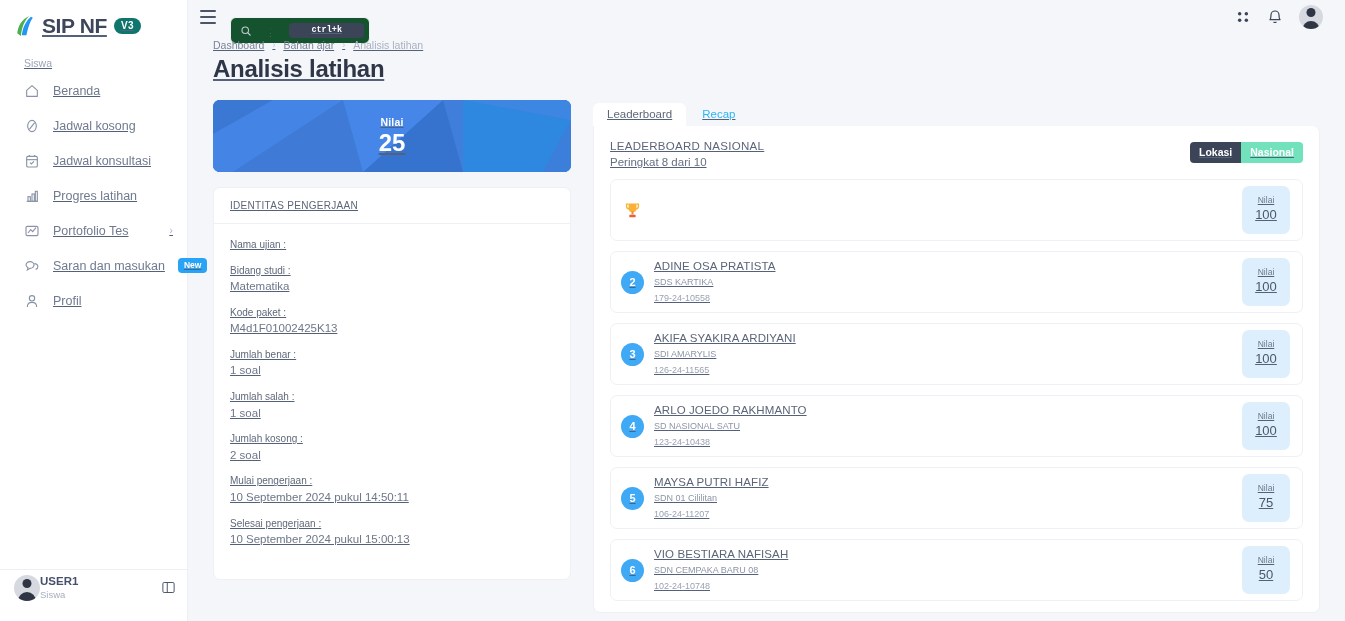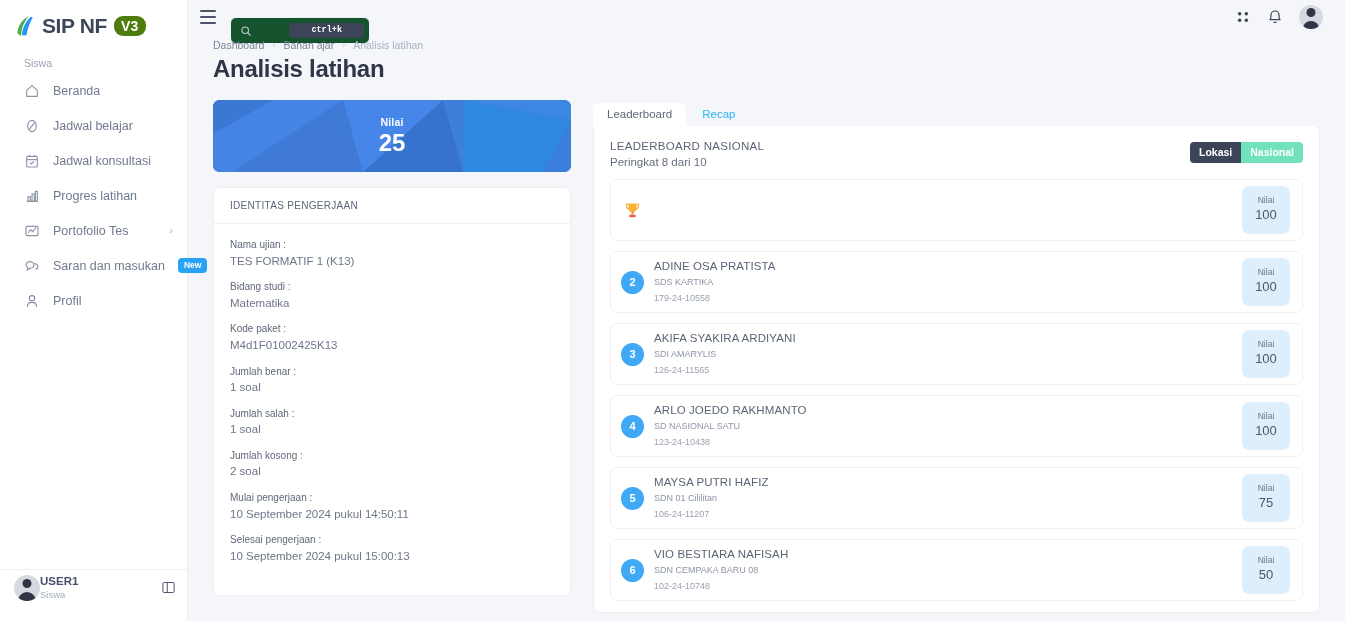--- a/index.html
+++ b/index.html
@@ -4,21 +4,21 @@
 <title>Analisis latihan</title>
 <style>
   * { box-sizing: border-box; margin: 0; padding: 0; }
   html, body {
     width: 1345px; height: 621px;
     font-family: "Liberation Sans", sans-serif;
     background: #f4f6fa;
     color: #53617a;
     overflow: hidden;
   }
-  .app { display: flex; width: 1345px; height: 621px; }
+  .app { display: flex; width: 1345px; height: 621px; text-decoration: underline; }
 
   
   .sidebar {
     width: 188px; height: 621px;
     background: #ffffff;
     border-right: 1px solid #eceff4;
     display: flex; flex-direction: column;
     position: relative;
     flex: 0 0 188px;
   }
@@ -26,22 +26,22 @@
     display: flex; align-items: center; gap: 7px;
     padding: 11px 0 0 16px;
     height: 40px;
   }
   .brand-leaf { width: 19px; height: 22px; display: block; }
   .brand-text {
     font-size: 21px; font-weight: bold; letter-spacing: -0.4px;
     color: #3d4759;
   }
   .brand-badge {
-    background: #4d7c0f; color: #fff;
-    font-size: 14px; font-weight: bold;
+    background: #0f766e; color: #fff;
+    font-size: 10px; font-weight: bold;
     border-radius: 9px; padding: 3px 7px 3px 7px;
     letter-spacing: 0.3px;
     line-height: 1;
   }
   .nav-group-label {
     font-size: 10.5px; color: #9aa3b5;
     padding: 17px 0 4px 24px;
   }
   .nav { padding: 0; }
   .nav-item {
@@ -254,21 +254,21 @@
           <path d="M4 11 L12 4 L20 11 V20 H4 Z" stroke-linejoin="round"></path>
         </svg>
         <span class="nav-label">Beranda</span>
       </div>
 
       <div class="nav-item">
         <svg class="nav-icon" viewBox="0 0 24 24" fill="none" stroke="currentColor" stroke-width="1.7">
           <ellipse cx="12" cy="12" rx="6.5" ry="8.5"></ellipse>
           <line x1="8" y1="17" x2="16" y2="7"></line>
         </svg>
-        <span class="nav-label">Jadwal belajar</span>
+        <span class="nav-label">Jadwal kosong</span>
       </div>
 
       <div class="nav-item">
         <svg class="nav-icon" viewBox="0 0 24 24" fill="none" stroke="currentColor" stroke-width="1.7">
           <rect x="4" y="5" width="16" height="16" rx="2"></rect>
           <line x1="4" y1="10" x2="20" y2="10"></line>
           <line x1="8" y1="3" x2="8" y2="6"></line>
           <line x1="16" y1="3" x2="16" y2="6"></line>
           <polyline points="9,14.5 11,16.5 15,12.5"></polyline>
         </svg>
@@ -386,21 +386,20 @@
           </svg>
           <div class="score-label">Nilai</div>
           <div class="score-value">25</div>
         </div>
 
         <div class="card">
           <div class="card-head">IDENTITAS PENGERJAAN</div>
           <div class="card-body">
             <div class="field">
               <div class="field-label">Nama ujian :</div>
-              <div class="field-value">TES FORMATIF 1 (K13)</div>
             </div>
             <div class="field">
               <div class="field-label">Bidang studi :</div>
               <div class="field-value">Matematika</div>
             </div>
             <div class="field">
               <div class="field-label">Kode paket :</div>
               <div class="field-value">M4d1F01002425K13</div>
             </div>
             <div class="field">

